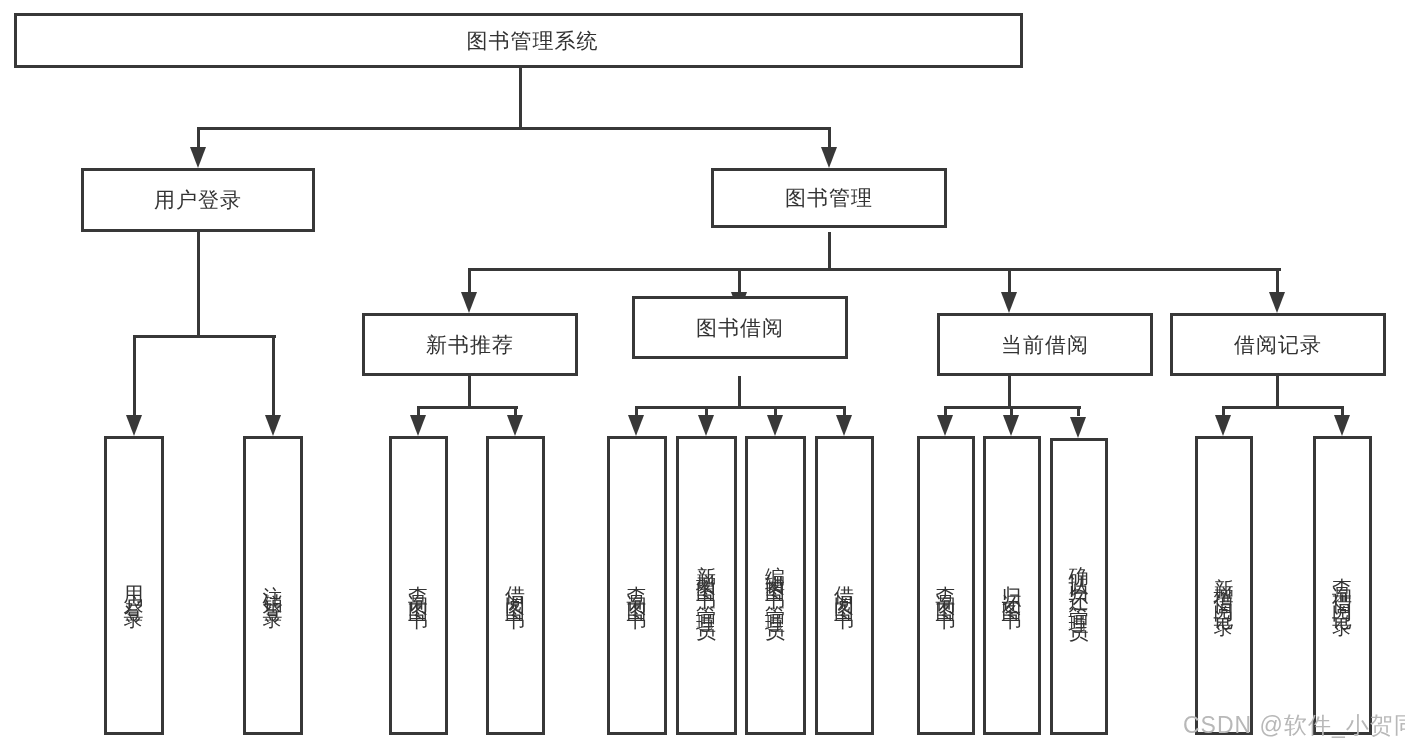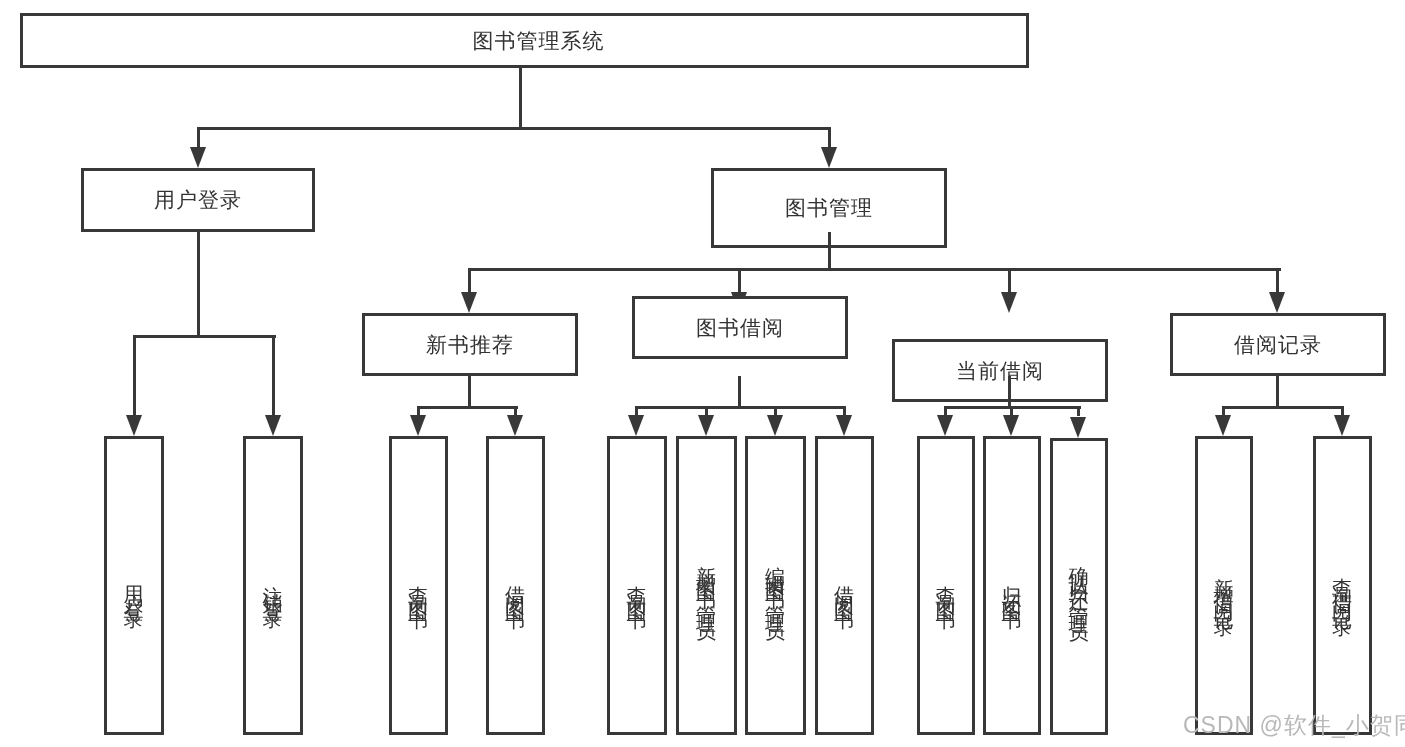--- a/index.html
+++ b/index.html
@@ -66,31 +66,31 @@
     white-space: nowrap;
     z-index: 5;
     letter-spacing: 1px;
   }
 </style>
 </head>
 <body>
 
 <div class="canvas">
 
-  <div class="hbox" style="left:20px; top:13px; width:1009px; height:55px;padding-left:28px;">图书管理系统</div>
+  <div class="hbox" style="left:14px; top:13px; width:1009px; height:55px;padding-left:28px;">图书管理系统</div>
 
   <div class="vline" style="left:519px; top:68px; height:62px;"></div>
   <div class="hline" style="left:197px; top:127px; width:634px;"></div>
   <div class="vline" style="left:197px; top:127px; height:22px;"></div>
   <div class="arrow-down" style="left:190px; top:147px;"></div>
   <div class="vline" style="left:828px; top:127px; height:22px;"></div>
   <div class="arrow-down" style="left:821px; top:147px;"></div>
 
   <div class="hbox" style="left:81px; top:168px; width:234px; height:64px;">用户登录</div>
-  <div class="hbox" style="left:711px; top:168px; width:236px; height:80px;">图书管理</div>
+  <div class="hbox" style="left:711px; top:168px; width:236px; height:60px;">图书管理</div>
 
   <div class="vline" style="left:197px; top:232px; height:106px;"></div>
   <div class="hline" style="left:133px; top:335px; width:143px;"></div>
   <div class="vline" style="left:133px; top:335px; height:81px;"></div>
   <div class="arrow-down" style="left:126px; top:415px;"></div>
   <div class="vline" style="left:272px; top:335px; height:81px;"></div>
   <div class="arrow-down" style="left:265px; top:415px;"></div>
 
   <div class="vline" style="left:828px; top:232px; height:39px;"></div>
   <div class="hline" style="left:468px; top:268px; width:813px;"></div>
@@ -98,21 +98,21 @@
   <div class="arrow-down" style="left:461px; top:292px;"></div>
   <div class="vline" style="left:738px; top:271px; height:22px;"></div>
   <div class="arrow-down" style="left:731px; top:292px;"></div>
   <div class="vline" style="left:1008px; top:271px; height:22px;"></div>
   <div class="arrow-down" style="left:1001px; top:292px;"></div>
   <div class="vline" style="left:1276px; top:271px; height:22px;"></div>
   <div class="arrow-down" style="left:1269px; top:292px;"></div>
 
   <div class="hbox" style="left:362px; top:313px; width:216px; height:63px;">新书推荐</div>
   <div class="hbox" style="left:632px; top:296px; width:216px; height:63px;">图书借阅</div>
-  <div class="hbox" style="left:892px; top:313px; width:216px; height:63px;margin-top:26px;">当前借阅</div>
+  <div class="hbox" style="left:937px; top:313px; width:216px; height:63px;">当前借阅</div>
   <div class="hbox" style="left:1170px; top:313px; width:216px; height:63px;">借阅记录</div>
 
   <div class="vline" style="left:468px; top:376px; height:33px;"></div>
   <div class="hline" style="left:417px; top:406px; width:101px;"></div>
   <div class="vline" style="left:417px; top:406px; height:10px;"></div>
   <div class="arrow-down" style="left:410px; top:415px;"></div>
   <div class="vline" style="left:514px; top:406px; height:10px;"></div>
   <div class="arrow-down" style="left:507px; top:415px;"></div>
 
   <div class="vline" style="left:738px; top:376px; height:33px;"></div>

